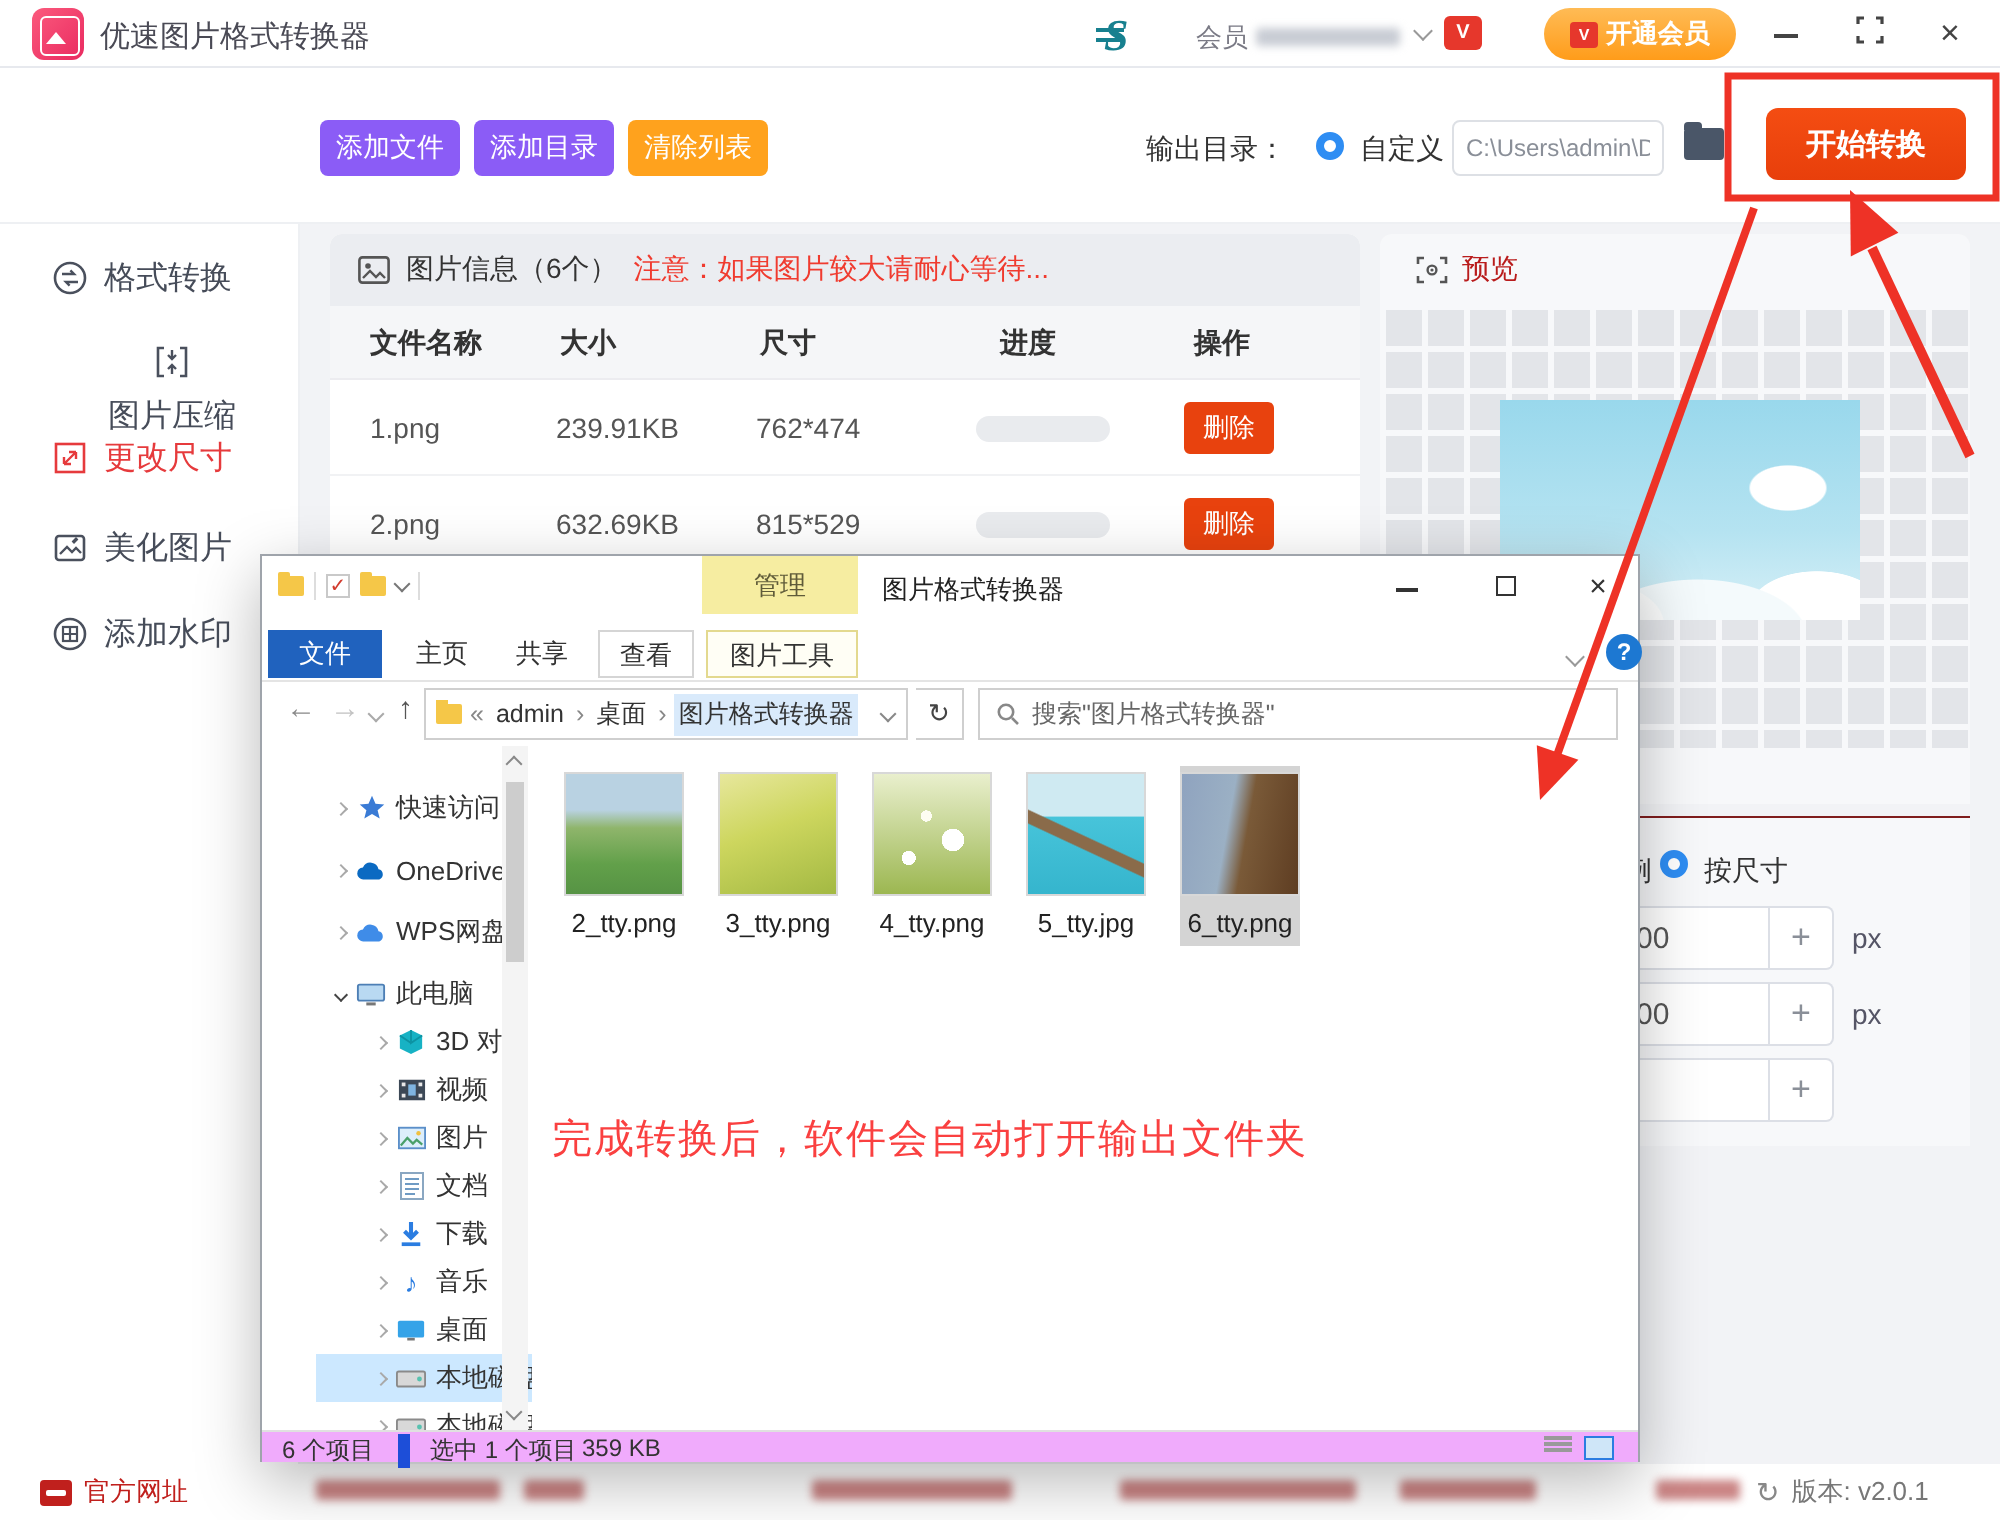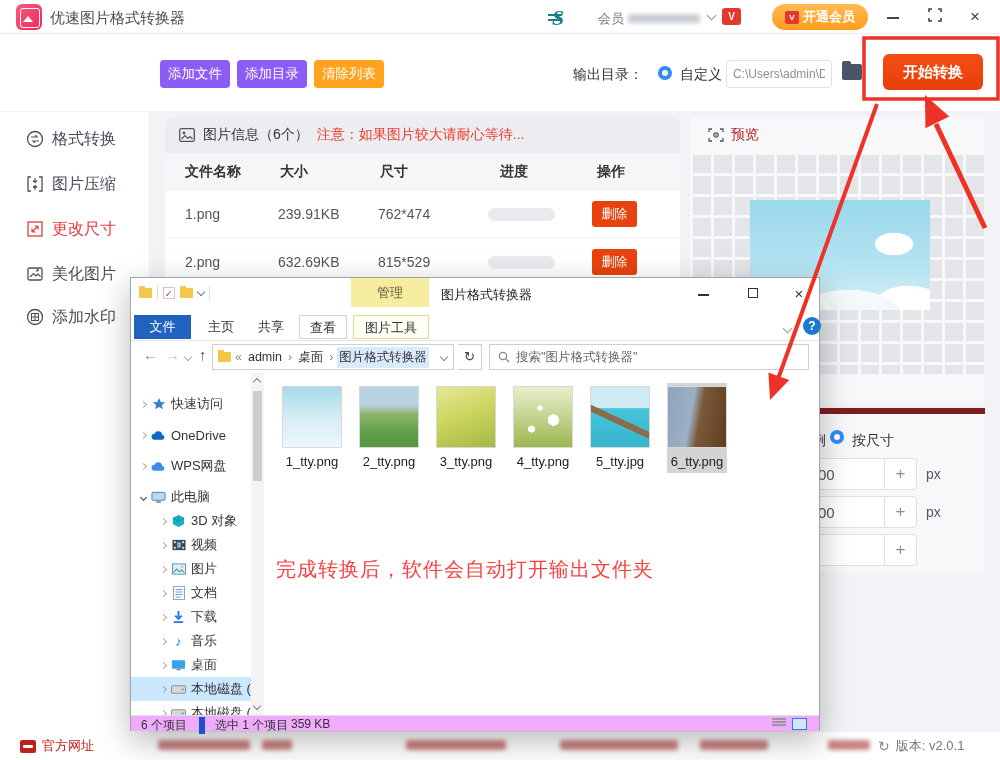--- a/index.html
+++ b/index.html
@@ -42,21 +42,21 @@
   .folderbtn { position:absolute; left:842px; top:29px; width:20px; height:16px; background:#4a5668; border-radius:2px; cursor:pointer; }
   .folderbtn:before { content:""; position:absolute; left:0; top:-3px; width:9px; height:4px; background:#4a5668; border-radius:2px 2px 0 0; }
   .startbtn { position:absolute; left:883px; top:19px; width:100px; height:36px; background:linear-gradient(180deg,#f44d12,#e83f0b); border:none; border-radius:6px; color:#fff; font-size:15px; font-weight:bold; cursor:pointer; }
 
   
   .mainbg { position:absolute; left:150px; top:112px; width:850px; height:620px; background:#f2f3f6; }
   .sidebar { position:absolute; left:0; top:112px; width:150px; height:620px; background:#fff; border-right:1px solid #eef0f3; }
   .side-item { position:absolute; left:26px; width:120px; height:24px; display:flex; align-items:center; gap:8px; font-size:16px; color:#464c59; cursor:pointer; }
   .side-item svg { flex:none; }
   .side-item.active { color:#e63a3c; }
-  .s1{top:15px;} .s2{top:60px;} .s3{top:105px;} .s4{top:150px;} .s5{top:193px;}
+  .s1{top:15px;} .s2{top:60px;flex-direction:column;} .s3{top:105px;} .s4{top:150px;} .s5{top:193px;}
 
   
   .tpanel { position:absolute; left:165px; top:117px; width:515px; height:285px; background:#fff; border-radius:6px 6px 0 0; overflow:hidden; }
   .tpanel-hd { height:36px; background:#ebedf1; display:flex; align-items:center; padding:0 14px; gap:8px; }
   .tpanel-title { font-size:14px; color:#333; }
   .tpanel-warn { font-size:14px; color:#f03b2f; }
   .cols { height:37px; background:#f5f6f8; border-bottom:1px solid #ececf0; position:relative; }
   .cols span { position:absolute; top:10px; font-size:14px; font-weight:bold; color:#333; }
   .c1{left:20px;} .c2{left:115px;} .c3{left:215px;} .c4{left:335px;} .c5{left:432px;}
   .frow { height:48px; border-bottom:1px solid #f1f2f4; position:relative; background:#fff; }
@@ -76,21 +76,21 @@
     background-size:21px 21px; }
   .pimg { position:absolute; left:60px; top:48px; width:180px; height:110px;
     background:
       radial-gradient(ellipse 70px 38px at 22% 102%, #fdfefe 60%, transparent 61%),
       radial-gradient(ellipse 90px 48px at 55% 108%, #f4fafc 60%, transparent 61%),
       radial-gradient(ellipse 60px 34px at 88% 95%, #fff 55%, transparent 56%),
       radial-gradient(ellipse 34px 20px at 80% 40%, #fff 55%, transparent 58%),
       linear-gradient(180deg,#99d8ec 0%,#b5e3f1 60%,#d8f0f7 100%); }
 
   
-  .rpanel { position:absolute; left:690px; top:408px; width:295px; height:165px; background:#f7f8fa; border-top:6px solid #7f1d1d; }
+  .rpanel { position:absolute; left:690px; top:408px; width:295px; height:165px; background:#f7f8fa; border-top:1px solid #7f1d1d; }
   .rp-radio-frag { position:absolute; left:122px; top:18px; font-size:14px; color:#333; }
   .rp-radio { position:absolute; left:140px; top:16px; }
   .rp-radio-lbl { position:absolute; left:162px; top:18px; font-size:14px; color:#333; }
   .inrow { position:absolute; left:70px; width:220px; height:32px; }
   .ir1{top:44px;} .ir2{top:82px;} .ir3{top:120px;}
   .inbox { position:absolute; left:0; top:0; width:125px; height:32px; background:#fff; border:1px solid #dcdfe6; border-radius:4px 0 0 4px; }
   .inval { position:absolute; left:57px; top:7px; font-size:15px; color:#555; }
   .stepper { position:absolute; left:125px; top:0; width:32px; height:32px; background:#fff; border:1px solid #dcdfe6; border-left:none; border-radius:0 4px 4px 0; color:#8a8f98; font-size:17px; text-align:center; line-height:30px; cursor:pointer; }
   .pxlbl { position:absolute; left:166px; top:8px; font-size:14px; color:#556; }
 
@@ -137,21 +137,21 @@
   .bc-fold { width:13px; height:10px; background:#f5c748; border-radius:1px; flex:none; position:relative; }
   .bc-fold:before{ content:""; position:absolute; left:0; top:-2px; width:6px; height:3px; background:#f5c748; }
   .bc-sep { color:#888; }
   .bc-seg { cursor:pointer; padding:2px 2px; }
   .bc-cur { background:#d9eafb; }
   .addr-chev { margin-left:auto; margin-right:6px; width:6px; height:6px; border-right:1.4px solid #888; border-bottom:1.4px solid #888; transform:rotate(45deg); flex:none; cursor:pointer; }
   .refbox { position:absolute; left:327px; top:3px; width:24px; height:26px; border:1px solid #cfcfcf; border-left:none; text-align:center; line-height:24px; color:#444; font-size:13px; cursor:pointer; background:#fff; }
   .searchbox { position:absolute; left:358px; top:3px; width:320px; height:26px; border:1px solid #cfcfcf; display:flex; align-items:center; gap:6px; padding-left:8px; font-size:12.5px; color:#666; background:#fff; cursor:text; }
   .ex-body { position:absolute; left:0; top:95px; width:100%; height:342px; overflow:hidden; }
   .tree { position:absolute; left:0; top:0; width:135px; height:342px; overflow:hidden; padding-top:12px; }
-  .titem { display:flex; align-items:center; gap:5px; height:24px; padding-left:10px; font-size:13px; color:#333; white-space:nowrap; overflow:hidden; cursor:pointer; width:120px; }
+  .titem { display:flex; align-items:center; gap:5px; height:24px; padding-left:10px; font-size:13px; color:#333; white-space:nowrap; overflow:hidden; cursor:pointer; width:120px;margin-left:27px; }
   .titem.toplvl { margin-top:7px; }
   .titem.child { padding-left:30px; }
   .titem.sel { background:#cce8ff; }
   .tchev { width:5px; height:5px; border-right:1.3px solid #a9a9a9; border-bottom:1.3px solid #a9a9a9; transform:rotate(-45deg); flex:none; }
   .tchev.open { transform:rotate(45deg); border-color:#444; }
   .ticon { width:15px; height:15px; flex:none; display:inline-flex; align-items:center; justify-content:center; font-size:13px; }
   .treescroll { position:absolute; left:120px; top:0; width:13px; height:342px; background:#f4f4f4; }
   .ts-up,.ts-dn { position:absolute; left:3px; width:6px; height:6px; border-right:1.3px solid #888; border-bottom:1.3px solid #888; }
   .ts-up { top:6px; transform:rotate(-135deg); }
   .ts-dn { bottom:6px; transform:rotate(45deg); }
@@ -535,24 +535,20 @@
         </div>
       </div>
       <div class="treescroll">
         <span class="ts-up"></span>
         <span class="ts-thumb"></span>
         <span class="ts-dn"></span>
       </div>
 
       <div class="files">
         <div class="fitem">
-          <span class="thumb th1"></span>
-          <span class="fname">1_tty.png</span>
-        </div>
-        <div class="fitem">
           <span class="thumb th2"></span>
           <span class="fname">2_tty.png</span>
         </div>
         <div class="fitem">
           <span class="thumb th3"></span>
           <span class="fname">3_tty.png</span>
         </div>
         <div class="fitem">
           <span class="thumb th4"></span>
           <span class="fname">4_tty.png</span>

